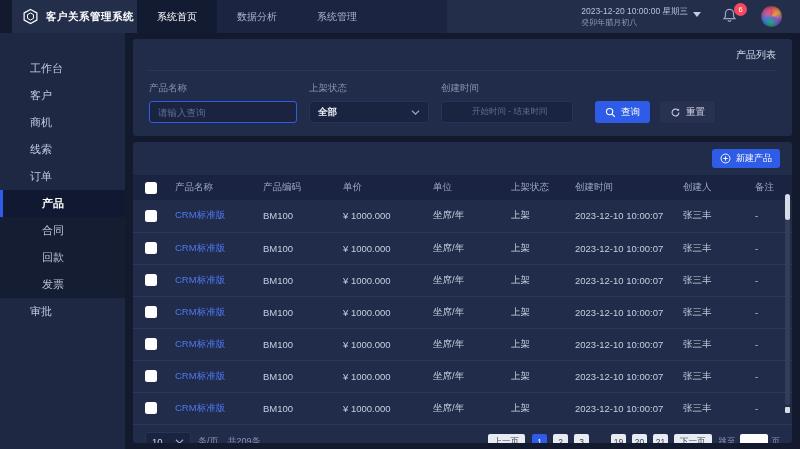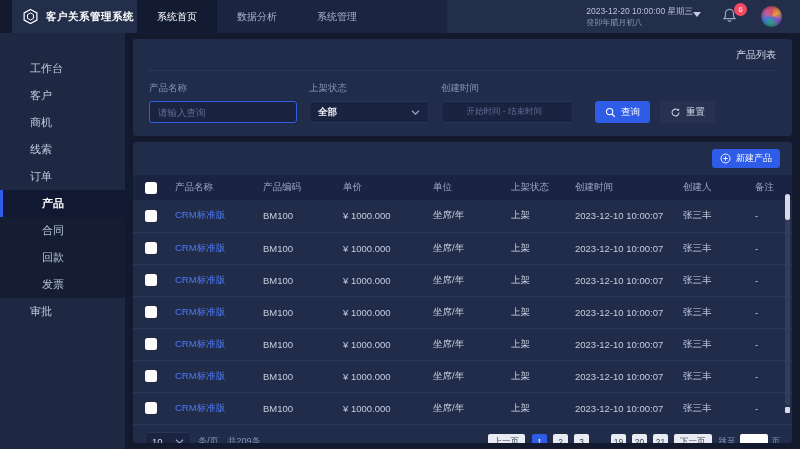--- a/index.html
+++ b/index.html
@@ -12,21 +12,21 @@
   }
   
   .header { position: absolute; top:0; left:12px; right:0; height:33px; display:flex; background:#232e4b; z-index:5; }
   .logo-area { width:125px; display:flex; align-items:center; gap:7px; padding-left:10px; background:#232e4b; flex:none; }
   .logo-title { font-size:10.5px; font-weight:bold; color:#ffffff; letter-spacing:.5px; white-space:nowrap; }
   .tabs { display:flex; background:#1b2440; width:310px; flex:none; }
   .tab { width:80px; display:flex; align-items:center; justify-content:center; font-size:10px; color:#aab4cf; cursor:pointer; }
   .tab.active { background:#131b33; color:#ffffff; }
   .header-right { margin-left:auto; display:flex; align-items:center; gap:20px; padding-right:18px; }
   .datetime { font-size:8.5px; color:#b9c2d8; text-align:left; line-height:1.45; }
-  .datetime .line1 { display:flex; align-items:flex-end; }
+  .datetime .line1 { display:flex; align-items:flex-end; gap:5px; }
   .datetime .line2 { color:#8d99b5; font-size:8px; }
   .caret { width:0; height:0; border-left:4px solid transparent; border-right:4px solid transparent; border-top:5px solid #c3cce0; display:inline-block; }
   .bell-wrap { position:relative; width:20px; height:20px; cursor:pointer; }
   .badge { position:absolute; top:-4px; right:-6px; min-width:13px; height:13px; border-radius:7px; background:#f5495f; color:#fff; font-size:7.5px; display:flex; align-items:center; justify-content:center; padding:0 2px; }
   .avatar { width:21px; height:21px; border-radius:50%;
     background: conic-gradient(#d94f6a,#e8a33d,#7d4fd9,#2f9e7c,#3f7fd9,#c85da0,#d94f6a);
     box-shadow: inset 0 0 4px rgba(0,0,0,.55); cursor:pointer; }
   
   .sidebar { position:absolute; top:33px; left:0; width:125px; bottom:0; background:#1e2842; font-size:11px; }
   .side-item { height:27px; line-height:27px; padding-left:30px; color:#c2cbe0; cursor:pointer; white-space:nowrap; }
@@ -41,21 +41,21 @@
   .panel-title { font-size:10px; color:#d4dbeb; padding-bottom:8px; border-bottom:1px solid #2c3858;text-align:right; }
   .filter-row { display:flex; align-items:flex-end; gap:12px; margin-top:11px; }
   .fgroup { display:flex; flex-direction:column; gap:6px; }
   .flabel { font-size:9.5px; color:#8793b3; }
   .control { height:22px; background:#1a2340; border:1px solid #273356; border-radius:3px; display:flex; align-items:center; font-size:9.5px; color:#d0d8ea; padding:0 8px; }
   .name-input { width:148px; border-color:#2f5fe0; background:#1a2340; color:#d0d8ea; outline:none; }
   .name-input::placeholder { color:#5f6d93; }
   input.control { display:inline-block; }
   .select { width:120px; justify-content:space-between; cursor:pointer; }
   .select .val { font-weight:bold; color:#f2f5fb; }
-  .daterange { width:132px; gap:22px; cursor:pointer; color:#5f6d93;justify-content:flex-end; }
+  .daterange { width:132px; gap:22px; cursor:pointer; color:#5f6d93; }
   .daterange .dr-text { flex:1; text-align:center; font-size:8.5px; white-space:nowrap; }
   .btn { height:22px; border:none; border-radius:3px; display:flex; align-items:center; gap:5px; font-size:9.5px; padding:0 10px; cursor:pointer; font-family:inherit; }
   .btn-primary { background:#2e5ce6; color:#ffffff; }
   .btn-dark { background:#28314f; color:#cfd6e8; margin-left:2px; }
   .btn-row { display:flex; align-items:center; margin-left:10px; gap:8px; }
   
   .table-panel { flex:1; display:flex; flex-direction:column; padding-top:7px; position:relative; overflow:hidden; }
   .toolbar { display:flex; justify-content:flex-end; padding:0 12px 7px; }
   .btn-create { height:19px; font-size:9px; padding:0 8px; border-radius:3px; }
   table { width:100%; border-collapse:collapse; table-layout:fixed; }

